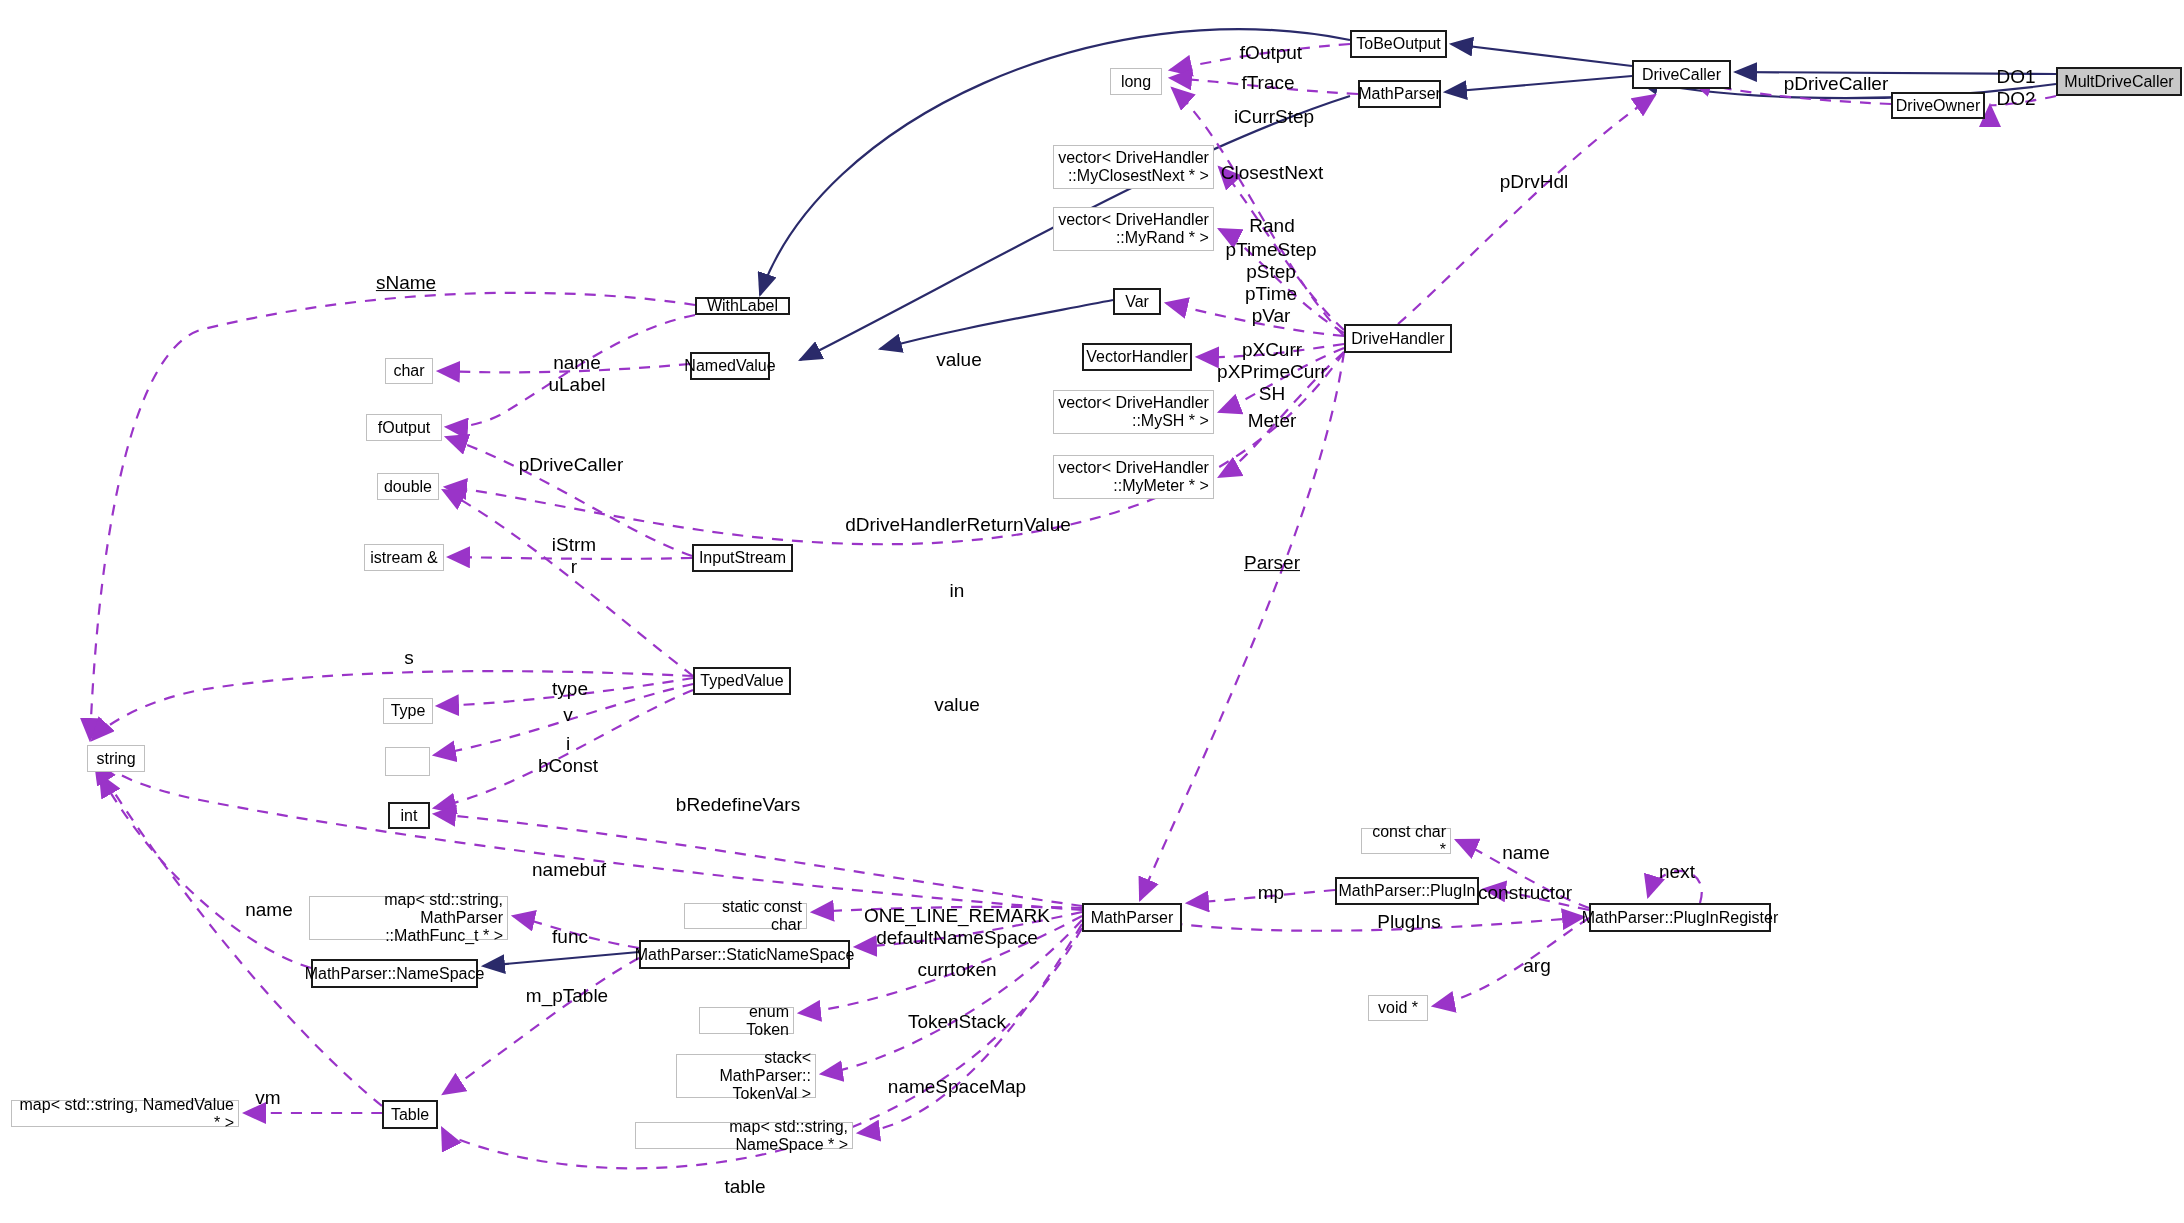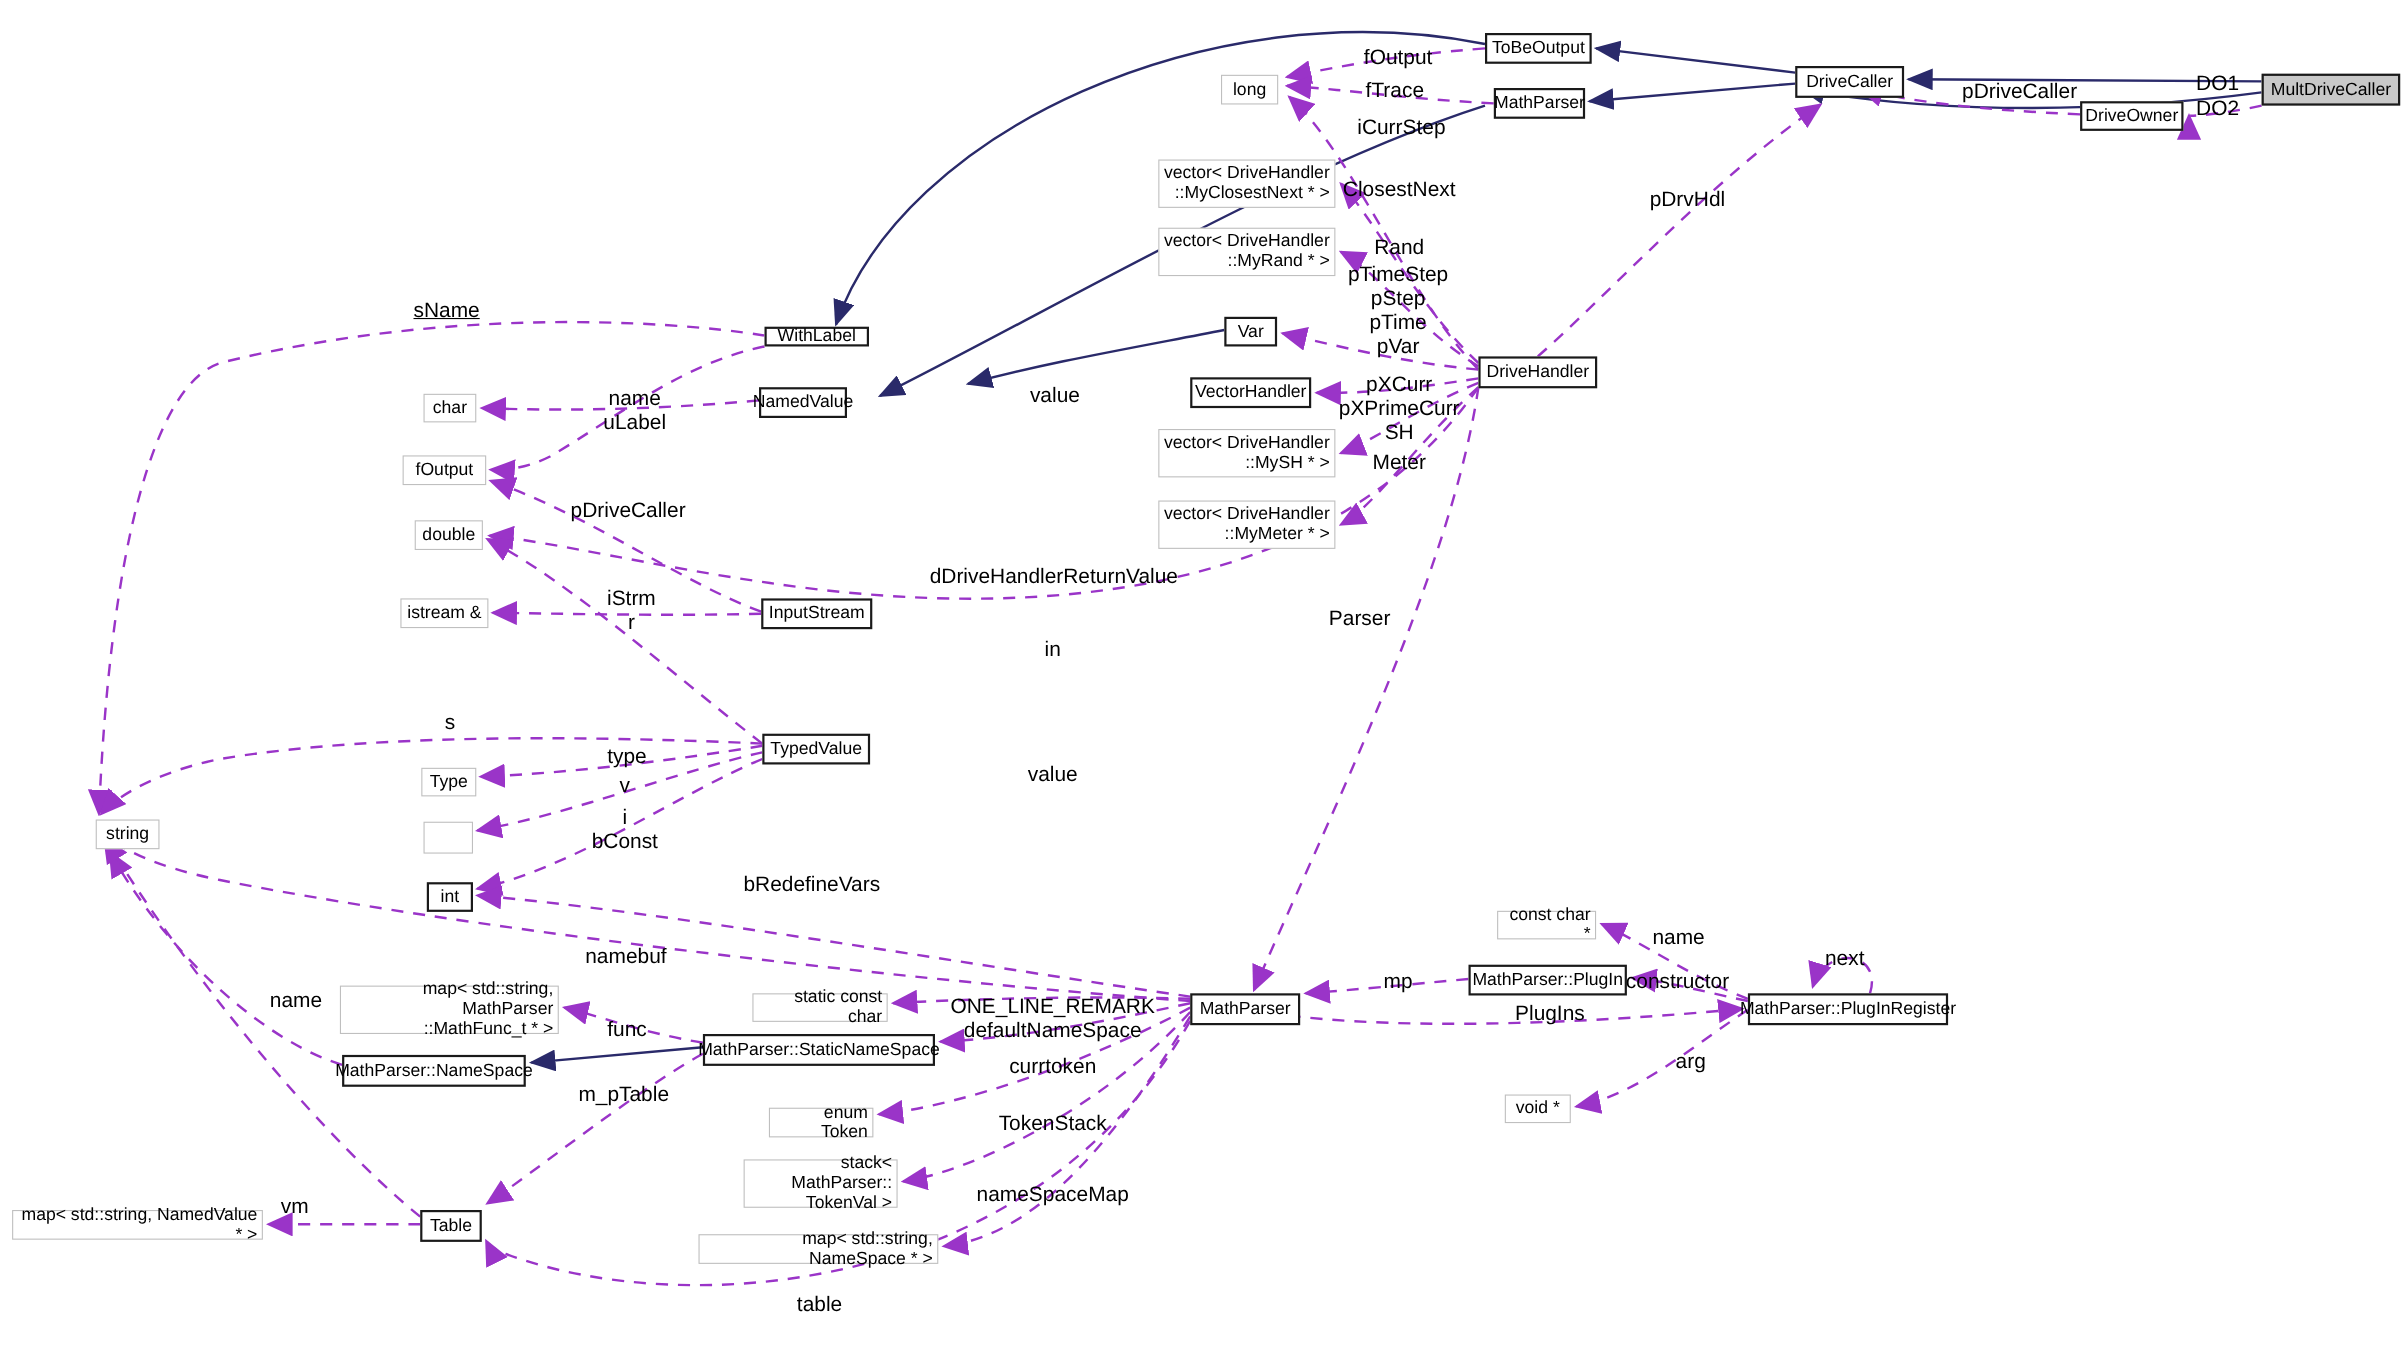--- a/index.html
+++ b/index.html
@@ -215,21 +215,21 @@
       <div class="edge-label" style="left: 406px; top: 283px; text-decoration: underline;">sName</div>
       <div class="edge-label" style="left: 577px; top: 374px;">name
 uLabel</div>
       <div class="edge-label" style="left: 571px; top: 465px;">pDriveCaller</div>
       <div class="edge-label" style="left: 958px; top: 525px;">dDriveHandlerReturnValue</div>
       <div class="edge-label" style="left: 574px; top: 556px;">iStrm
 r</div>
       <div class="edge-label" style="left: 957px; top: 591px;">in</div>
       <div class="edge-label" style="left: 959px; top: 360px;">value</div>
       <div class="edge-label" style="left: 957px; top: 705px;">value</div>
-      <div class="edge-label" style="left: 1236px; top: 563px;">Parser</div>
+      <div class="edge-label" style="left: 1272px; top: 563px; text-decoration: underline;">Parser</div>
       <div class="edge-label" style="left: 409px; top: 658px;">s</div>
       <div class="edge-label" style="left: 570px; top: 689px;">type</div>
       <div class="edge-label" style="left: 568px; top: 715px;">v</div>
       <div class="edge-label" style="left: 568px; top: 755px;">i
 bConst</div>
       <div class="edge-label" style="left: 738px; top: 805px;">bRedefineVars</div>
       <div class="edge-label" style="left: 569px; top: 870px; text-align: center;">namebuf</div>
       <div class="edge-label" style="left: 269px; top: 910px;">name</div>
       <div class="edge-label" style="left: 570px; top: 937px;">func</div>
       <div class="edge-label" style="left: 957px; top: 915px; margin-top: 12px;">ONE_LINE_REMARK

